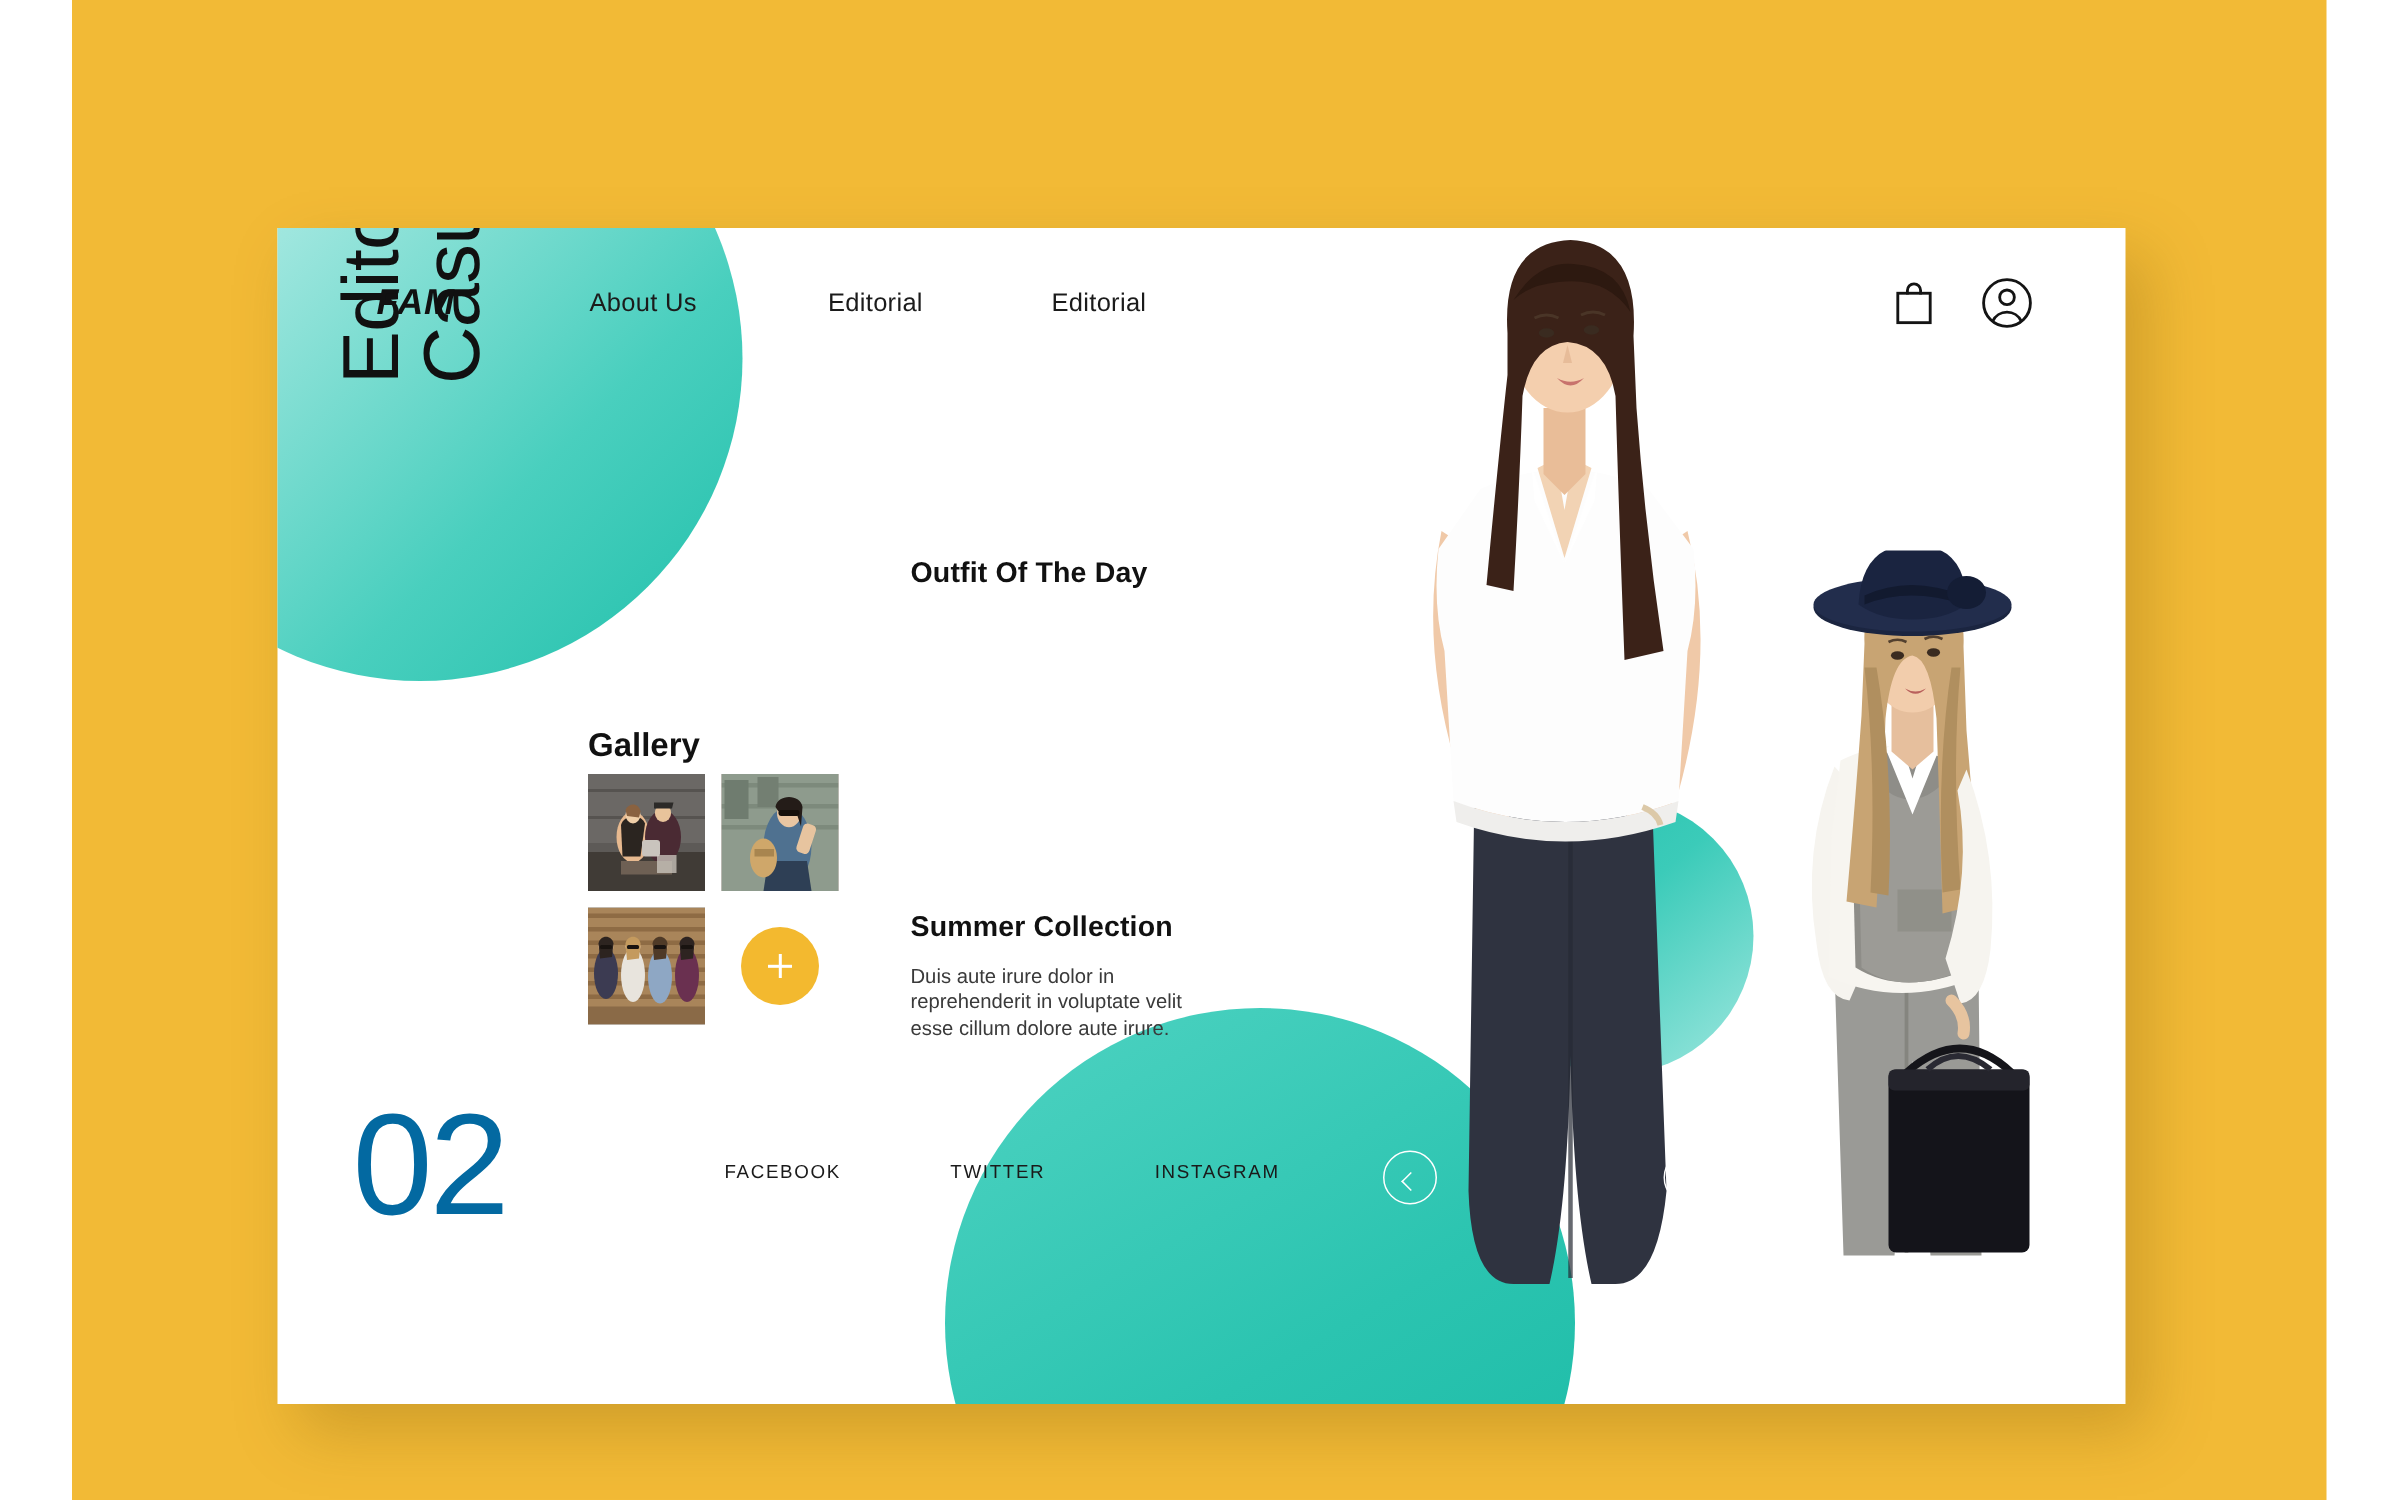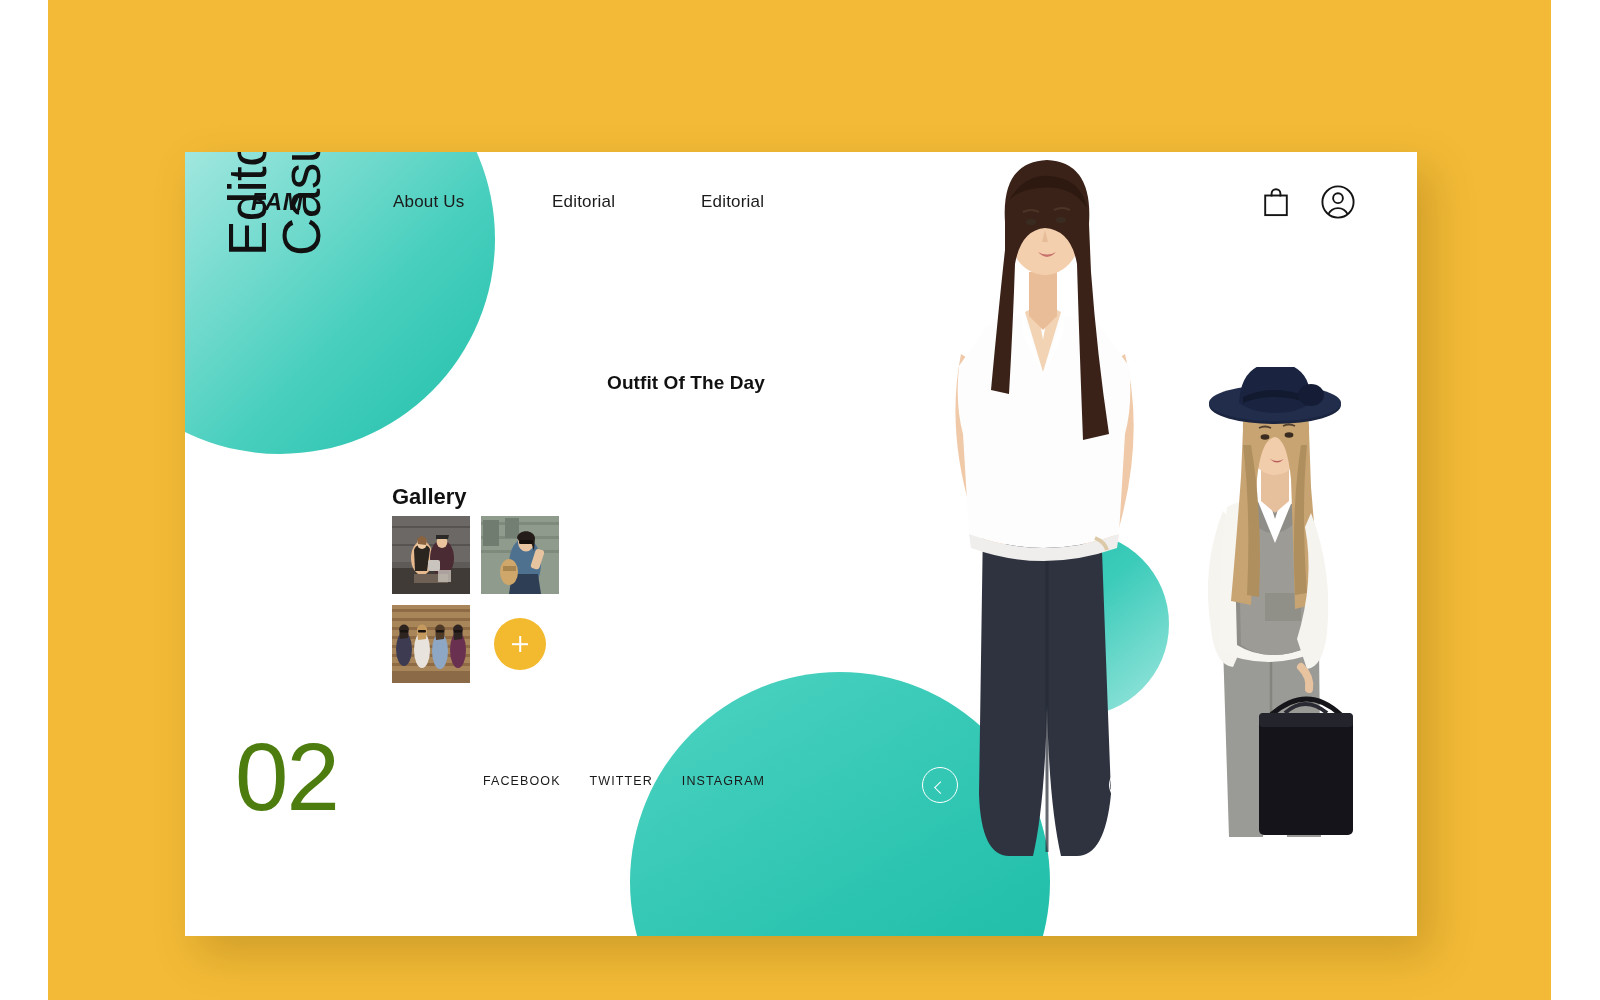--- a/index.html
+++ b/index.html
@@ -139,21 +139,21 @@
     white-space: nowrap;
   }
 
   
   #big-number {
     position: absolute;
     left: 50px;
     top: 570px;
     font-size: 96px;
     font-weight: 300;
-    color: #4d7c0f;
+    color: #0369a1;
     letter-spacing: -2px;
     z-index: 10;
   }
 
   
   .text-block { position: absolute; z-index: 12; width: 200px; }
   .text-block h3 {
     font-size: 19px;
     font-weight: 600;
     color: #111111;
@@ -222,21 +222,21 @@
   #add-btn::before { width: 16px; height: 1.6px; transform: translate(-50%, -50%); }
   #add-btn::after  { width: 1.6px; height: 16px; transform: translate(-50%, -50%); }
 
   
   #social {
     position: absolute;
     left: 298px;
     top: 622px;
     z-index: 14;
     display: flex;
-    gap: 29px;
+    gap: 73px;
   }
   #social a {
     font-size: 12.5px;
     letter-spacing: 1.1px;
     color: #1a1a1a;
     text-decoration: none;
     cursor: pointer;
     font-weight: 500;
   }
 
@@ -308,20 +308,24 @@
     <div class="line">Editorial</div>
     <div class="line">Casual Work</div>
   </div>
 
   <div id="big-number">02</div>
 
   <div class="text-block" id="block-outfit">
     <h3>Outfit Of The Day</h3>
   </div>
 
+  <div class="text-block" id="block-summer">
+    <h3>Summer Collection</h3>
+    <p>Duis aute irure dolor in reprehenderit in voluptate velit esse cillum dolore aute irure.</p>
+  </div>
 
   <div id="gallery-title">Gallery</div>
 
   <div id="gallery">
 
     <div class="thumb">
       <svg viewBox="0 0 78 78" preserveAspectRatio="xMidYMid slice">
         <rect width="78" height="78" fill="#5d5a57"></rect>
         <rect x="0" y="0" width="78" height="46" fill="#6b6865"></rect>
         <rect x="0" y="10" width="78" height="2" fill="#565350"></rect>

